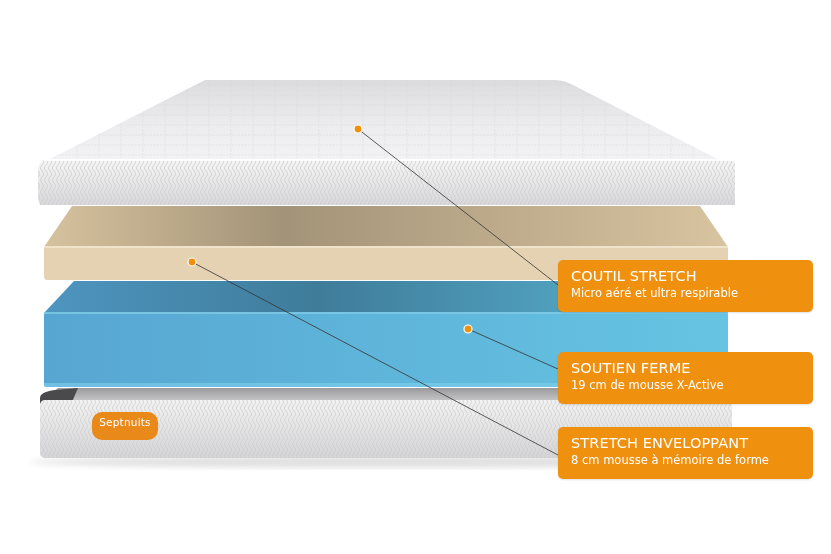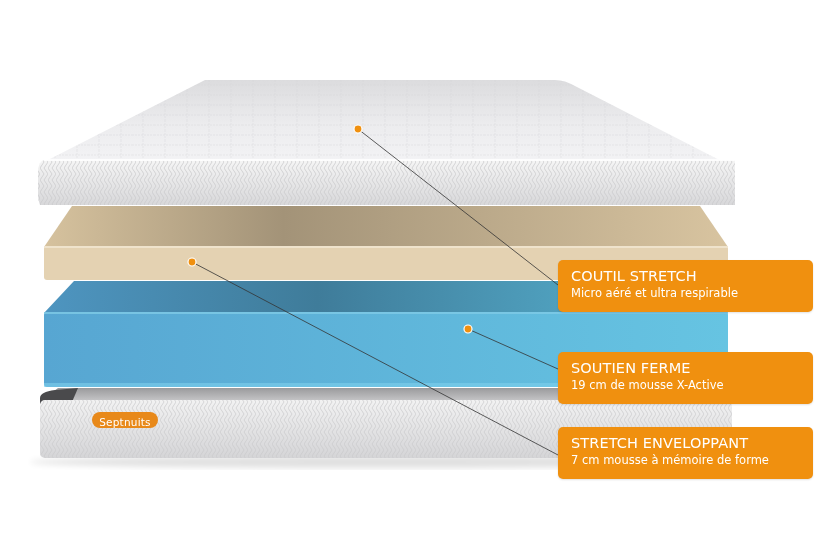--- a/index.html
+++ b/index.html
@@ -8,21 +8,21 @@
   svg.art { position: absolute; left: 0; top: 0; }
   .callout {
     position: absolute; left: 558px; width: 255px; height: 52px;
     background: #f0900f; border-radius: 5px; box-sizing: border-box;
     padding: 7px 0 0 13px; color: #ffffff;
     box-shadow: 0 1px 2px rgba(0,0,0,0.12);
   }
   .callout .title { font-family: "DejaVu Sans", sans-serif; font-size: 14.5px; line-height: 18px; letter-spacing: 0.1px; white-space: nowrap; }
   .callout .sub { font-family: "DejaVu Sans", sans-serif; font-size: 11.5px; line-height: 16px; white-space: nowrap; }
   .brand-badge {
-    position: absolute; left: 92px; top: 412px; width: 66px; height: 16px;
+    position: absolute; left: 92px; top: 412px; width: 66px; height: 28px;
     background: #e8891a; border-radius: 10px; color: #fff;
     font-family: "DejaVu Sans", sans-serif; font-size: 10.5px; line-height: 20px;
     text-align: center; letter-spacing: 0.2px;
   }
 </style>
 </head>
 <body>
 
 <div class="stage">
   <svg class="art" width="831" height="554" viewBox="0 0 831 554">
@@ -120,15 +120,15 @@
     <div class="sub">Micro aéré et ultra respirable</div>
   </div>
 
   <div class="callout" style="top:352px;">
     <div class="title">SOUTIEN FERME</div>
     <div class="sub">19 cm de mousse X-Active</div>
   </div>
 
   <div class="callout" style="top:427px;">
     <div class="title">STRETCH ENVELOPPANT</div>
-    <div class="sub">7 cm mousse à mémoire de forme</div>
+    <div class="sub">8 cm mousse à mémoire de forme</div>
   </div>
 </div>
 
 </body></html>

